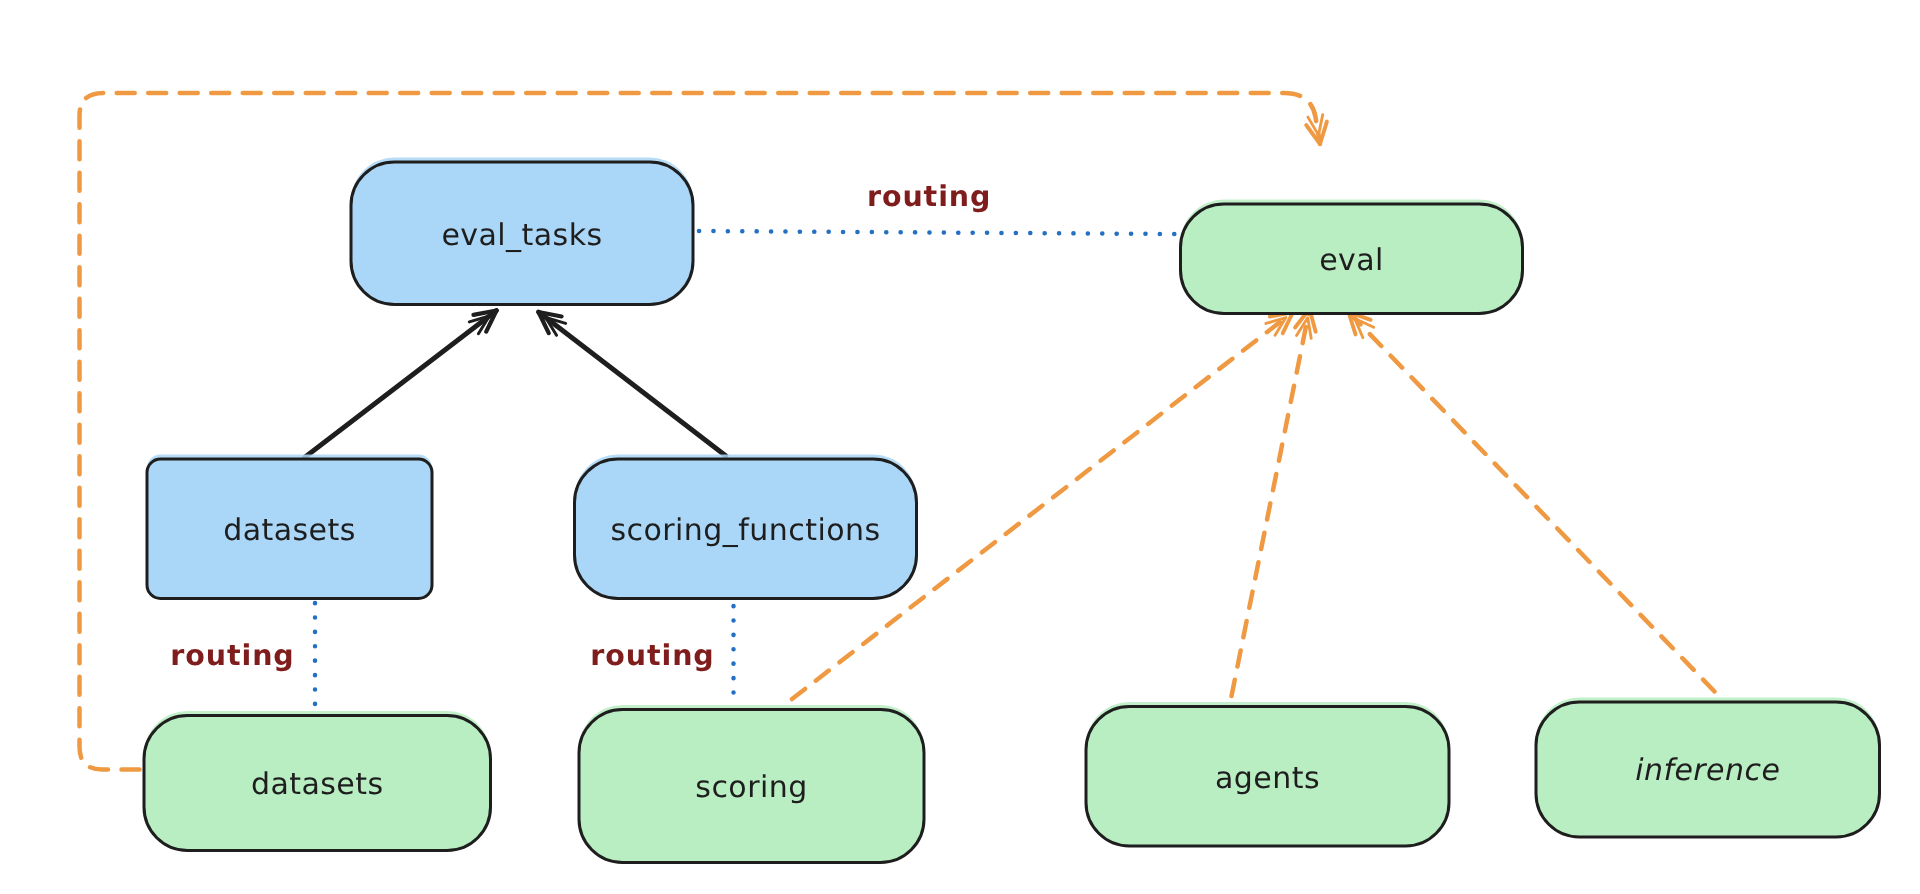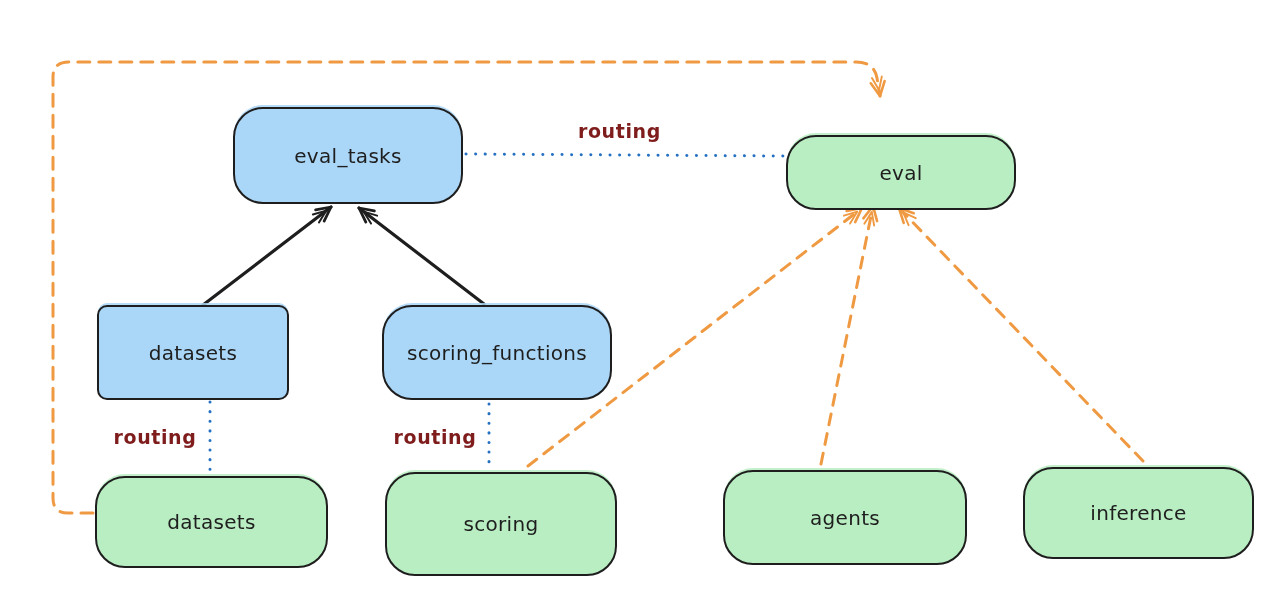--- a/index.html
+++ b/index.html
@@ -72,21 +72,21 @@
   </div>
 
   <div class="node green" style="left:385px;top:472px;width:232px;height:104px;">
     <span>scoring</span>
   </div>
 
   <div class="node green" style="left:708px;top:470px;width:244px;height:95px;margin-left:15px;">
     <span>agents</span>
   </div>
 
-  <div class="node green" style="left:1023px;top:467px;width:231px;height:92px;">
+  <div class="node green" style="left:1023px;top:467px;width:231px;height:92px;font-style:italic;">
     <span>inference</span>
   </div>
 
   <div class="routing-label" style="left:578px;top:120px;width:80px;">routing</div>
 
   <div class="routing-label" style="left:113px;top:426px;width:84px;">routing</div>
 
   <div class="routing-label" style="left:393px;top:426px;width:84px;">routing</div>
 
 </div>

